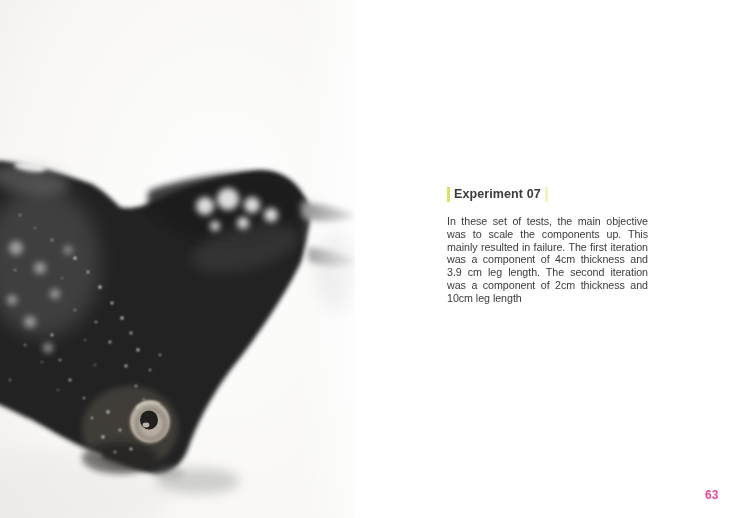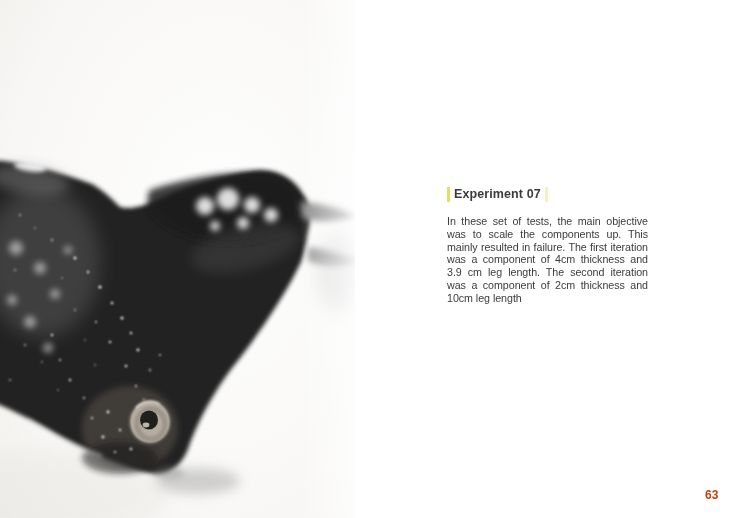--- a/index.html
+++ b/index.html
@@ -34,21 +34,21 @@
   }
   .content p {
     margin:13px 0 0 0;
     font-size:10.7px; line-height:12.8px;
     color:#3b3b3b; text-align:justify;
     letter-spacing:-0.05px;
   }
   .page-num {
     position:absolute; left:705px; top:488px;
     font-size:12px; font-weight:700;
-    color:#c2410c;
+    color:#ec4899;
   }
 </style>
 </head>
 <body>
 
 <div class="page">
 
   <div class="photo" role="img" aria-label="black-silicone-component-photo">
     <svg viewBox="0 0 355 518" xmlns="http://www.w3.org/2000/svg">
       <defs>

